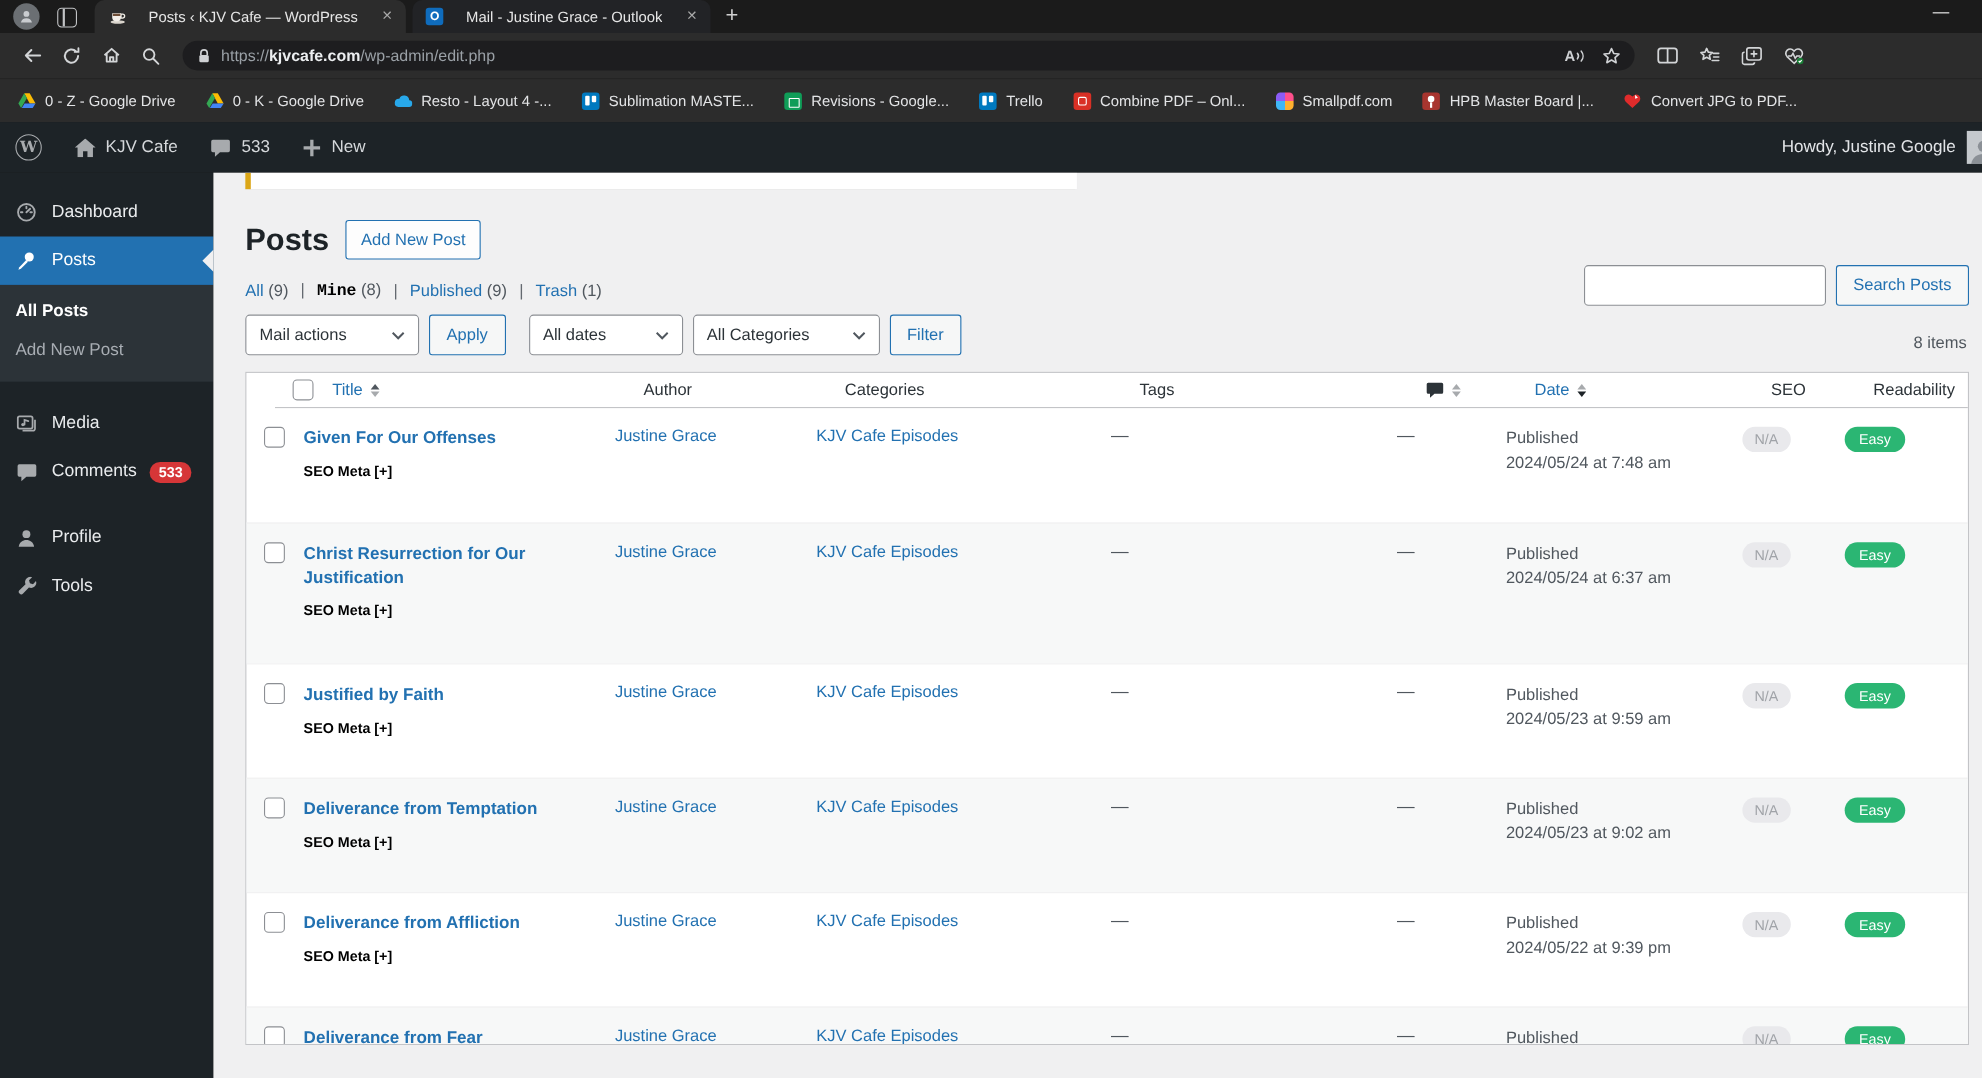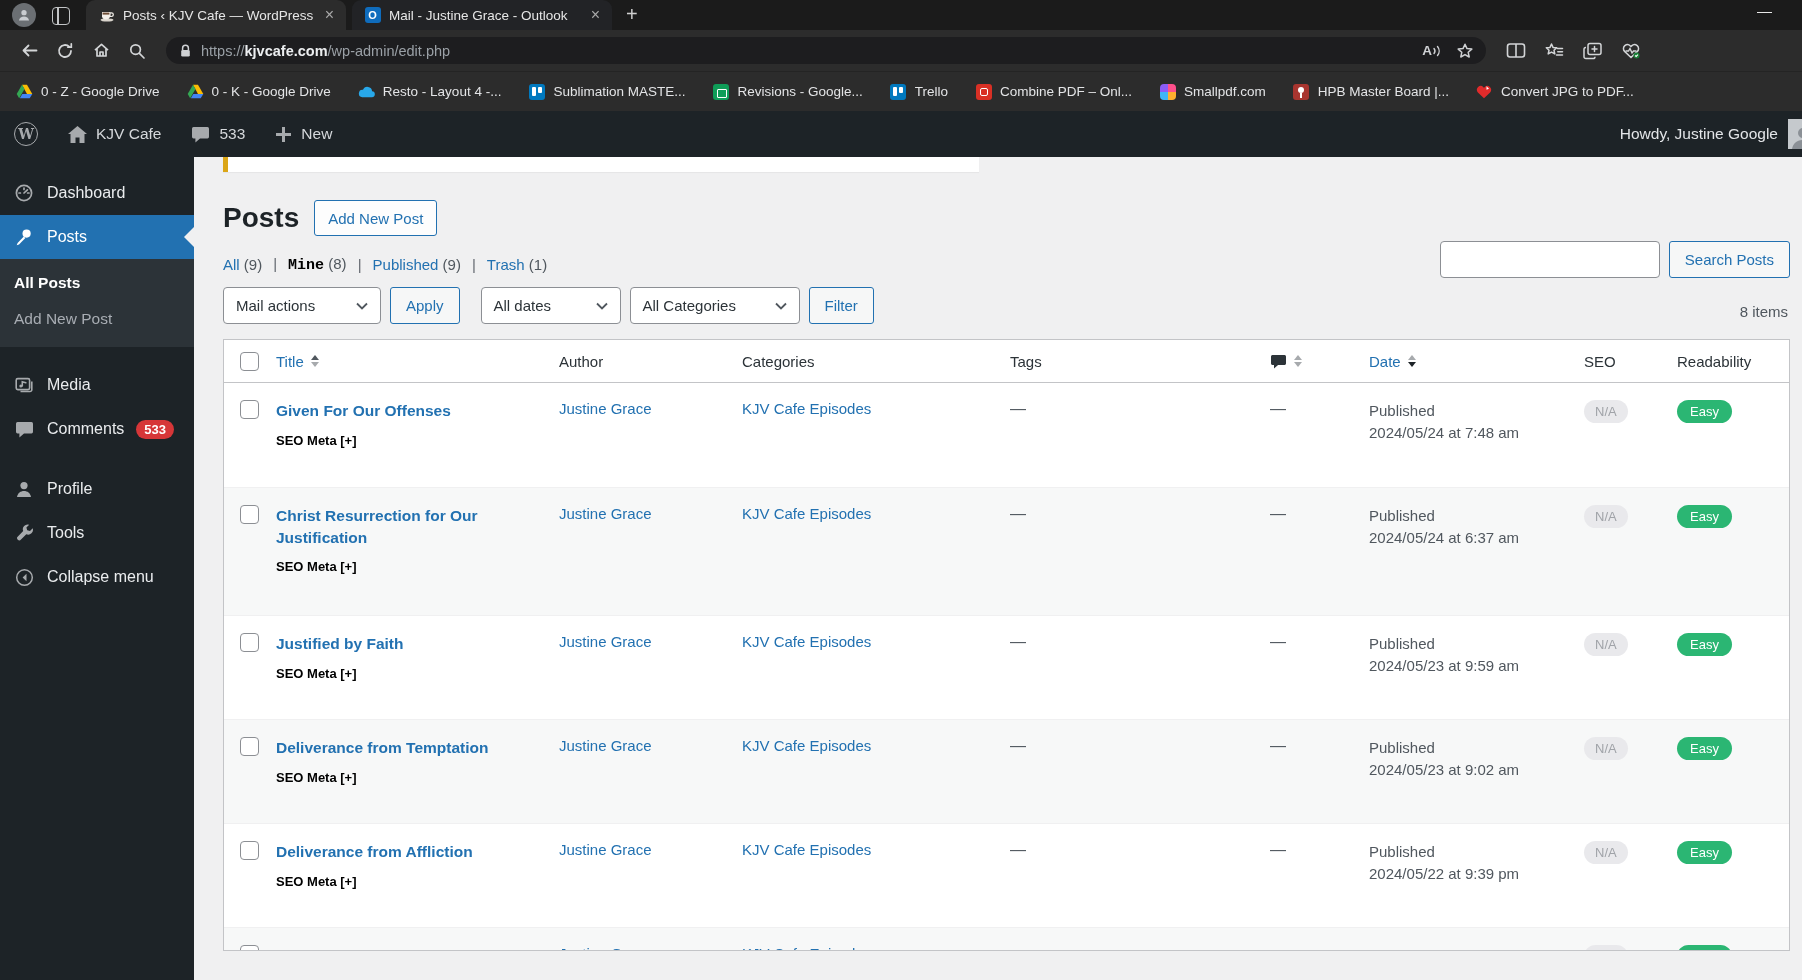--- a/index.html
+++ b/index.html
@@ -6,21 +6,21 @@
   html,body { width:1802px; height:980px; overflow:hidden; background:#1b1b1b;
               font-family:"Liberation Sans", sans-serif; }
 
   
   .tabstrip { height:30px; background:#1b1b1b; display:flex; align-items:flex-end; }
   .profile-btn { width:24px; height:24px; border-radius:50%; background:#6b6f73;
                  margin:0 10px 3px 12px; display:flex; align-items:center; justify-content:center; }
   .tabactions { width:18px; height:18px; border:1.6px solid #c2c4c6; border-radius:4px;
                 margin:0 16px 5px 6px; position:relative; }
   .tabactions::after { content:""; position:absolute; left:4px; top:0; bottom:0; width:1.6px; background:#c2c4c6; }
-  .tab { height:30px; display:flex; align-items:center; gap:8px; padding:0 10px 0 12px;
+  .tab { height:30px; display:flex; align-items:center; gap:20px; padding:0 10px 0 12px;
          border-radius:9px 9px 0 0; max-width:300px; min-width:260px;justify-content:space-between; }
   .tab.active { background:#2c2c2c; }
   .tab.inactive { background:#222326; margin-left:6px; }
   .tab .t-title { color:#e6e6e6; font-size:13.5px; white-space:nowrap; overflow:hidden;
                   text-overflow:ellipsis; flex:1; }
   .tab .t-close { color:#a9a9a9; font-size:16px; line-height:1; padding:0 2px; }
   .newtab-btn { color:#cfcfcf; font-size:20px; margin:0 0 4px 14px; }
   .win-min { margin-left:auto; margin-right:30px; color:#e8e8e8; font-size:15px;
              align-self:flex-start; padding-top:2px; }
   .favicon16 { width:17px; height:17px; flex:0 0 auto; display:flex; align-items:center; justify-content:center; }
@@ -104,21 +104,21 @@
   .btn.small { height:37px; padding:15px 15px; }
   .searchbox { position:absolute; top:84px; right:12px; display:flex; gap:9px; }
   .searchbox input { width:220px; height:37px; border:1px solid #8c8f94; border-radius:4px;
                      background:#fff; font-size:15px; padding:0 10px; font-family:inherit; }
   .items-count { position:absolute; top:146px; right:14px; font-size:15px; color:#50575e; }
 
   
   .ptable { margin-top:15px; background:#fff; border:1px solid #c3c4c7; height:612px; overflow:hidden; }
   .trow, .thead { display:grid;
      grid-template-columns:52px 283px 183px 268px 260px 99px 215px 93px 1fr; }
-  .thead { height:43px; align-items:center; border-bottom:1px solid #c3c4c7; font-size:15px; color:#2c3338; }
+  .thead { height:32px; align-items:center; border-bottom:1px solid #c3c4c7; font-size:15px; color:#2c3338;margin-left:26px; }
   .hcell { display:flex; align-items:center; }
   .hlink { color:#2271b1; }
   .cb { width:19px; height:19px; border:1px solid #8c8f94; border-radius:4px; background:#fff;
         display:inline-block; margin-left:16px; }
   .sorter { display:inline-flex; flex-direction:column; gap:2px; margin-left:7px; }
   .arr { width:0; height:0; border-left:4.5px solid transparent; border-right:4.5px solid transparent; }
   .arr.up { border-bottom:5.5px solid #a7aaad; } .arr.down { border-top:5.5px solid #a7aaad; }
   .arr.up.dark { border-bottom-color:#50575e; } .arr.down.dark { border-top-color:#1d2327; }
   .trow { padding:17px 0 0; }
   .trow.alt { background:#f7f8f8; }
@@ -431,29 +431,20 @@
 
     <div class="sb-item">
       <span class="sb-ic">
         <svg width="19" height="19" viewBox="0 0 19 19">
             <path d="M17.7 4.2a4.8 4.8 0 0 1-6.4 6L6 15.5a2.2 2.2 0 1 1-3.1-3.1l5.3-5.3a4.8 4.8 0 0 1 6-6.4L11.4 3.5l.8 2.8 2.8.8z" fill="#a7aaad"></path>
           </svg>
       </span>
       <span>Tools</span>
     </div>
 
-    <div class="sb-item">
-      <span class="sb-ic">
-        <svg width="19" height="19" viewBox="0 0 19 19" fill="none">
-            <circle cx="9.5" cy="9.5" r="7.8" stroke="#a7aaad" stroke-width="1.5"></circle>
-            <path d="M11.5 5.8 7.6 9.5l3.9 3.7z" fill="#a7aaad"></path>
-          </svg>
-      </span>
-      <span>Collapse menu</span>
-    </div>
   </div>
 
   <div class="content">
     <div class="notice-sliver"></div>
 
     <div class="headrow">
       <span class="page-title">Posts</span>
       <button class="btn addnew">Add New Post</button>
     </div>
 

